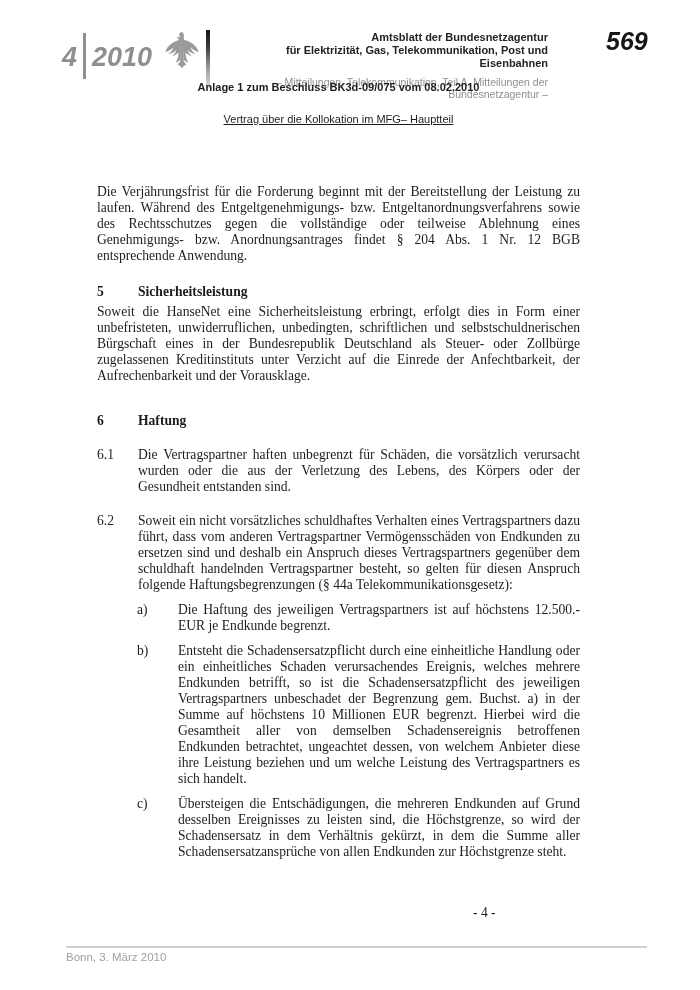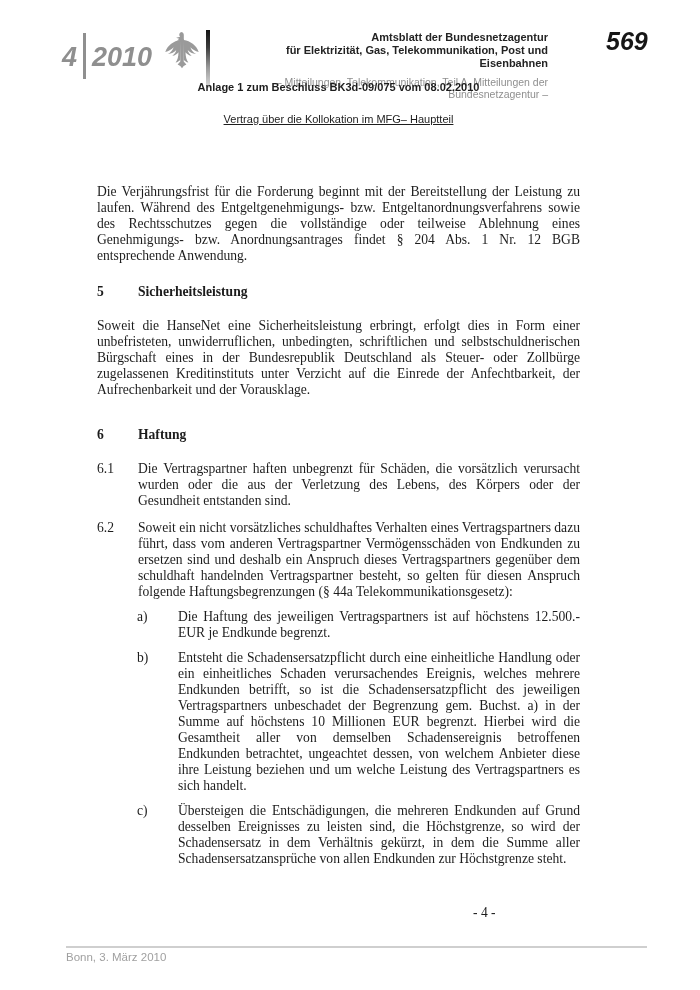--- a/index.html
+++ b/index.html
@@ -26,26 +26,26 @@
     font-family:"Liberation Sans",sans-serif;font-weight:bold;font-size:11px;color:#1d1d1d;}
   .contract-title{position:absolute;left:97px;top:113px;width:483px;text-align:center;
     font-family:"Liberation Sans",sans-serif;font-weight:normal;font-size:11px;color:#1d1d1d;
     text-decoration:underline;}
   
   .doc-body{position:absolute;left:97px;top:184px;width:483px;
     font-size:13.6px;line-height:16px;text-align:justify;}
   .para{margin:0;}
   .sec-heading{display:flex;font-weight:bold;margin-top:20px;text-align:left;}
   .sec-num{flex:0 0 41px;}
-  .para-sec5{margin-top:18px;}
+  .para-sec5{margin-top:4px;}
   .sec-heading.sec6{margin-top:29px;}
   .clause{display:flex;margin-top:18px;}
   .clause-num{flex:0 0 41px;text-align:left;}
   .clause-text{flex:1;text-align:justify;}
-  .clause.clause-62{margin-top:11px;}
+  .clause.clause-62{margin-top:18px;}
   .subclause{display:flex;margin-top:9px;margin-left:40px;}
   .sub-label{flex:0 0 41px;text-align:left;}
   .sub-text{flex:1;text-align:justify;}
   
   .page-marker{position:absolute;left:473px;top:905px;font-size:13.6px;color:#1c1c1c;}
   .footer-rule{position:absolute;left:66px;top:946px;width:581px;height:2px;background:#cfcfcf;}
   .footer-date{position:absolute;left:66px;top:951px;font-family:"Liberation Sans",sans-serif;
     font-size:11.5px;color:#a0a0a0;}
 </style>
 </head>

